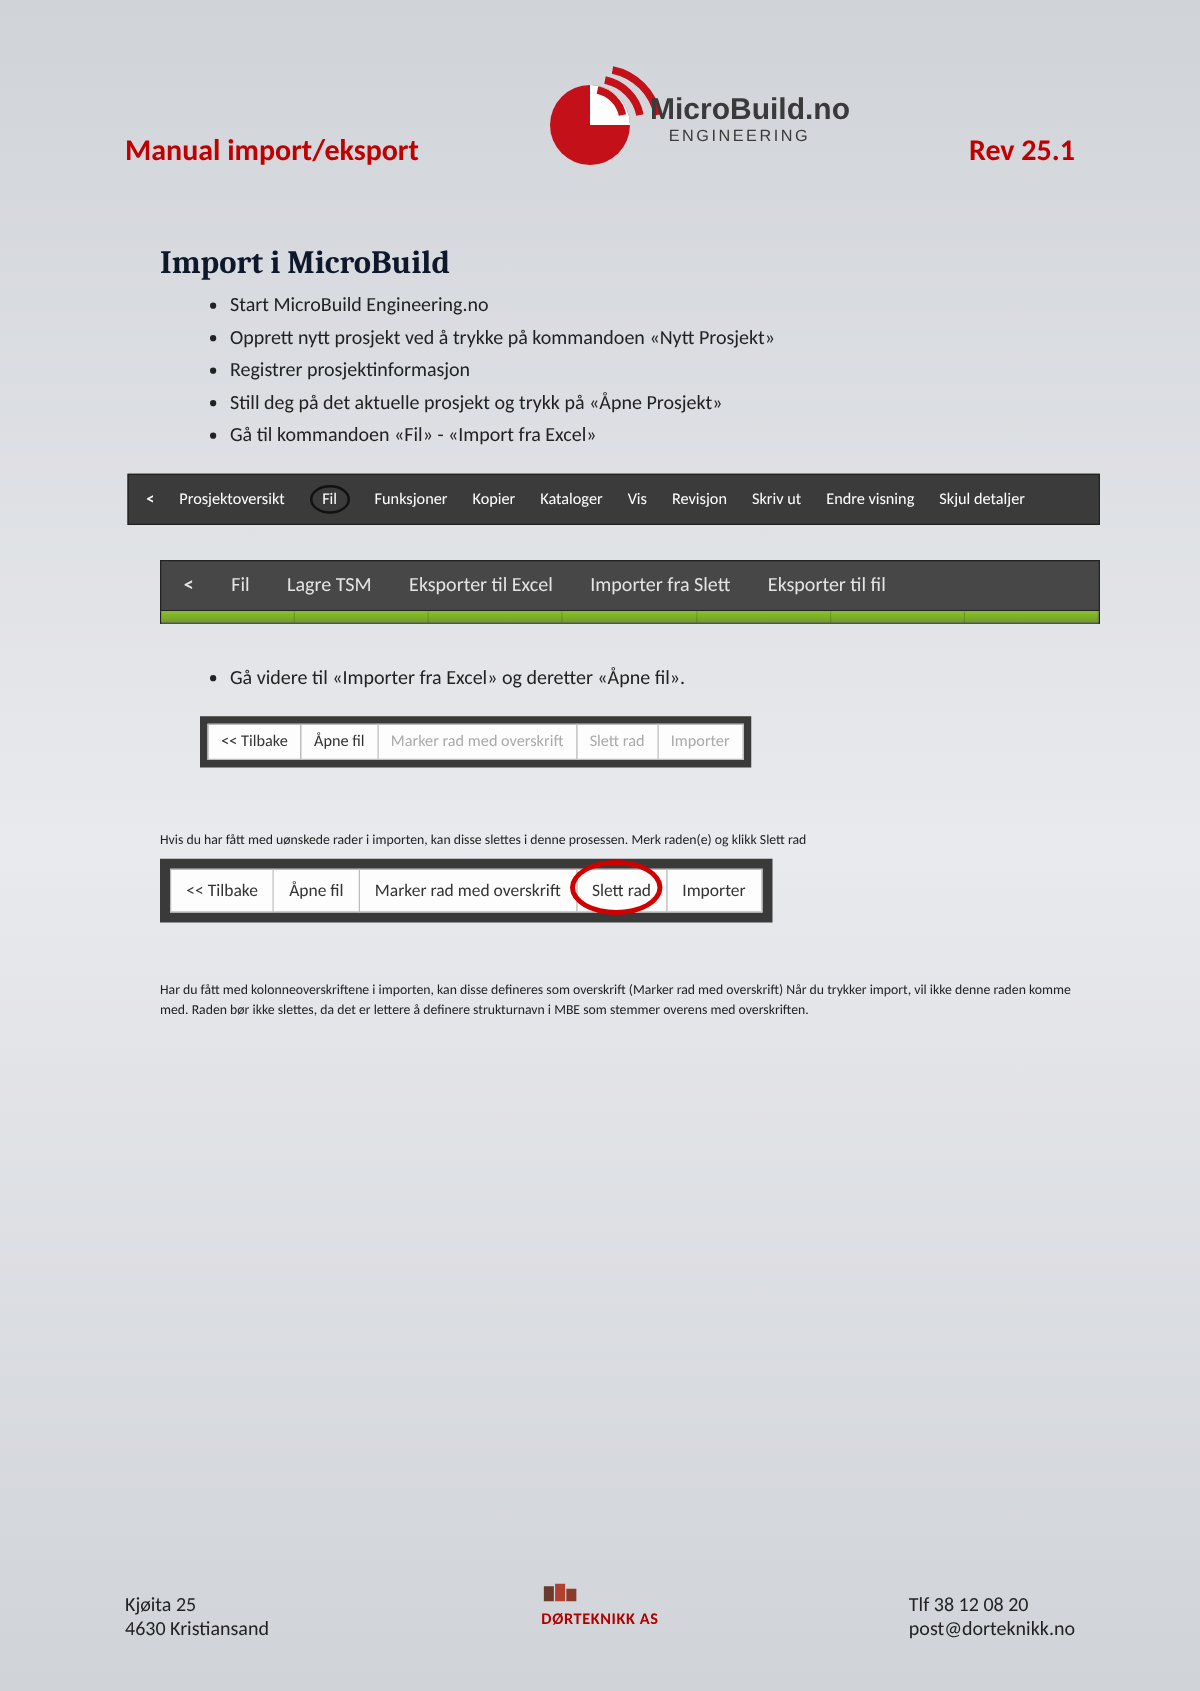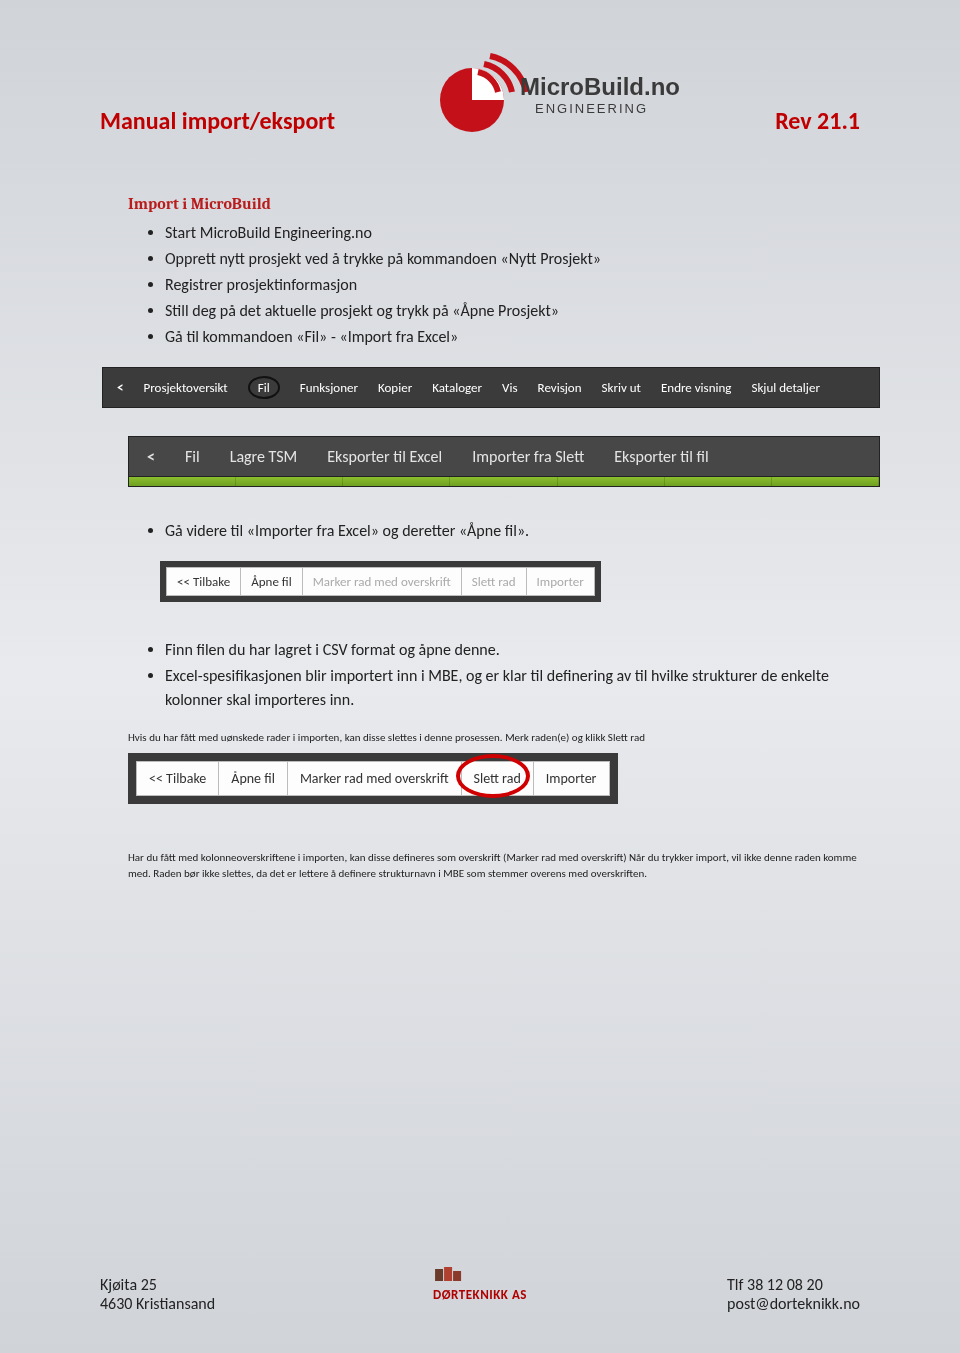--- a/index.html
+++ b/index.html
@@ -33,29 +33,29 @@
   .logo-svg {
     width: 250px;
     height: 90px;
   }
   .title-right {
     color: #c00000;
     font-weight: bold;
     font-size: 24px;
   }
   h2.section-title {
-    color: #b91c1c;
+    color: #0f172a;
     font-family: Cambria, Georgia, serif;
-    font-size: 16px;
+    font-size: 26px;
     font-weight: bold;
     margin: 0 0 8px 28px;
   }
   ul.bullets {
     list-style: disc;
-    margin-left: 65px;
+    margin-left: 84px;
     margin-bottom: 18px;
   }
   ul.bullets li {
     font-size: 16px;
     line-height: 1.5;
     margin-bottom: 2px;
   }
   .menubar1 {
     background: #3c3b3b;
     color: #fff;
@@ -182,21 +182,21 @@
       <svg class="logo-svg" viewBox="0 0 250 90">
         <circle cx="42" cy="55" r="32" fill="#c41018"></circle>
         <path d="M42 23 A32 32 0 0 1 74 55 L42 55 Z" fill="#fff"></path>
         <path d="M48 27 a26 26 0 0 1 20 20" stroke="#c41018" stroke-width="6" fill="none"></path>
         <path d="M54 19 a36 36 0 0 1 28 28" stroke="#c41018" stroke-width="6" fill="none"></path>
         <path d="M60 11 a46 46 0 0 1 36 36" stroke="#c41018" stroke-width="6" fill="none"></path>
         <text x="90" y="50" font-family="Arial" font-size="24" font-weight="bold" fill="#3a3a3a">MicroBuild.no</text>
         <text x="105" y="68" font-family="Arial" font-size="13" letter-spacing="2" fill="#3a3a3a">ENGINEERING</text>
       </svg>
     </div>
-    <div class="title-right">Rev 21.1</div>
+    <div class="title-right">Rev 25.1</div>
   </div>
 
   <h2 class="section-title">Import i MicroBuild</h2>
 
   <ul class="bullets">
     <li>Start MicroBuild Engineering.no</li>
     <li>Opprett nytt prosjekt ved å trykke på kommandoen «Nytt Prosjekt»</li>
     <li>Registrer prosjektinformasjon</li>
     <li>Still deg på det aktuelle prosjekt og trykk på «Åpne Prosjekt»</li>
     <li>Gå til kommandoen «Fil» - «Import fra Excel»</li>
@@ -241,24 +241,20 @@
   </ul>
 
   <div class="toolbar-light">
     <div class="btn">&lt;&lt; Tilbake</div>
     <div class="btn">Åpne fil</div>
     <div class="btn dim">Marker rad med overskrift</div>
     <div class="btn dim">Slett rad</div>
     <div class="btn dim">Importer</div>
   </div>
 
-  <ul class="bullets">
-    <li>Finn filen du har lagret i CSV format og åpne denne.</li>
-    <li>Excel-spesifikasjonen blir importert inn i MBE, og er klar til definering av til hvilke strukturer de enkelte kolonner skal importeres inn.</li>
-  </ul>
 
   <p class="body" style="margin-top:14px;">Hvis du har fått med uønskede rader i importen, kan disse slettes i denne prosessen. Merk raden(e) og klikk Slett rad</p>
 
   <div class="toolbar-highlight">
     <div class="btn">&lt;&lt; Tilbake</div>
     <div class="btn">Åpne fil</div>
     <div class="btn">Marker rad med overskrift</div>
     <div class="btn" style="position:relative">
       <span>Slett rad</span>
       <span class="red-circle" style="left:-6px; top:-8px;"></span>

